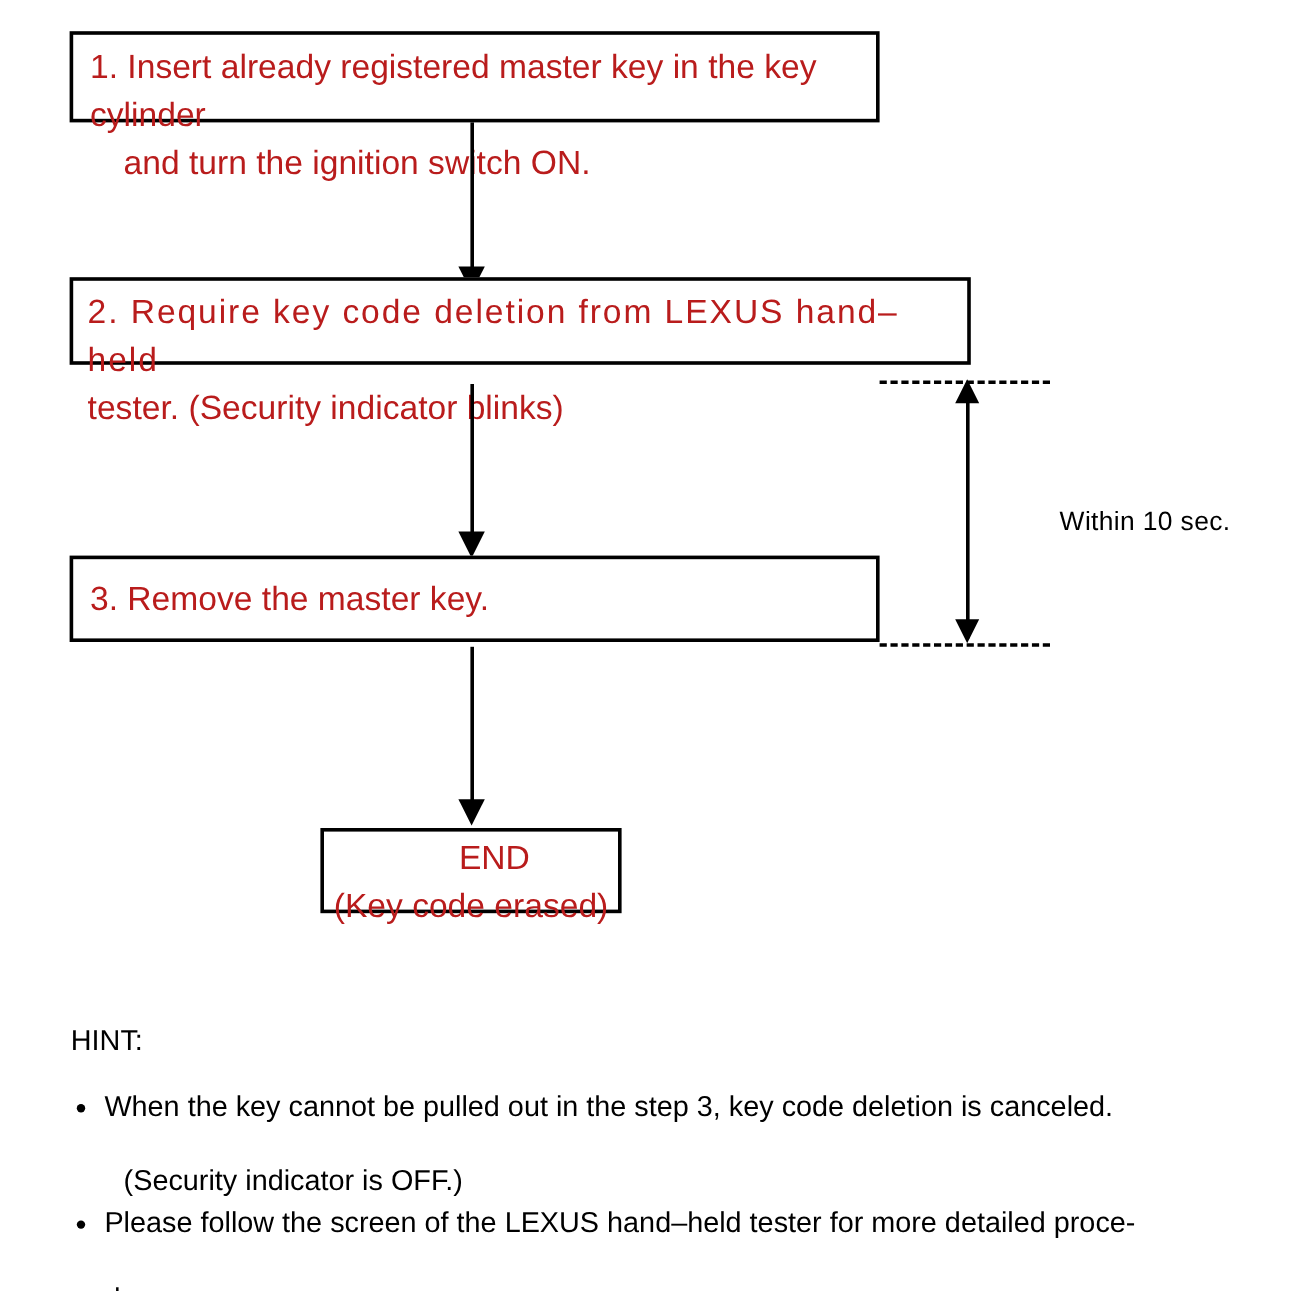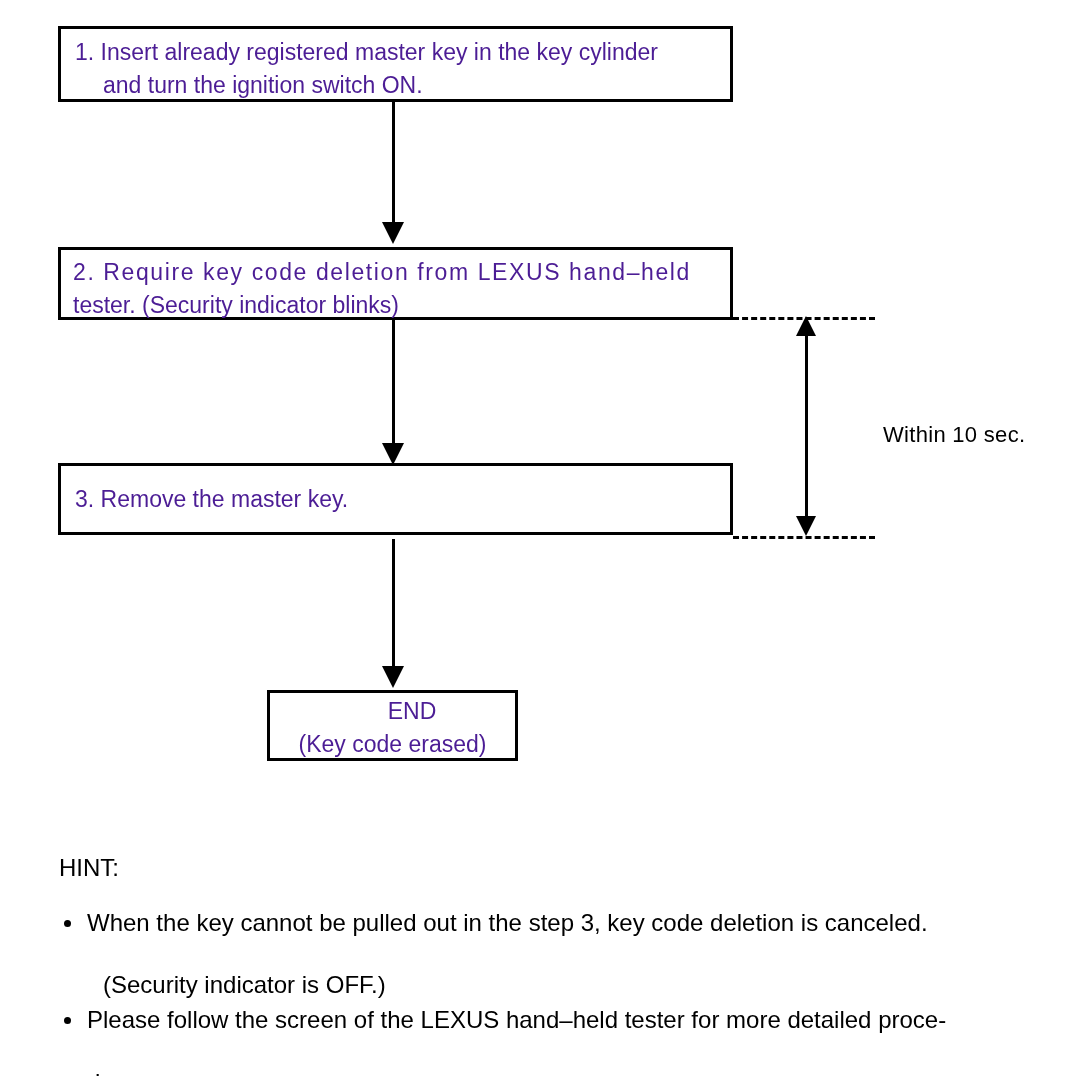--- a/index.html
+++ b/index.html
@@ -18,43 +18,43 @@
     background: #ffffff;
     overflow: hidden;
   }
 
   
   .box {
     position: absolute;
     box-sizing: border-box;
     border: 3px solid #000000;
     background: #ffffff;
-    font-size: 23px;
+    font-size: 28px;
     line-height: 1.42;
-    color: #4c1d95;
+    color: #b91c1c;
   }
   .box .txt {
     display: block;
     white-space: pre-line;
   }
 
   #step1 {
     left: 58px;
     top: 26px;
     width: 675px;
     height: 76px;
     padding: 7px 0 0 14px;
   }
   #step1 .txt { text-indent: 0; }
   #step1 .ln2 { display: block; padding-left: 28px; }
 
   #step2 {
     left: 58px;
-    top: 247px;
-    width: 675px;
+    top: 231px;
+    width: 751px;
     height: 73px;
     padding: 6px 0 14px 12px;
   }
   #step2 .ln1 { display: block; letter-spacing: 1.6px; }
   #step2 .ln2 { display: block; letter-spacing: 0px; }
 
   #step3 {
     left: 58px;
     top: 463px;
     width: 675px;

